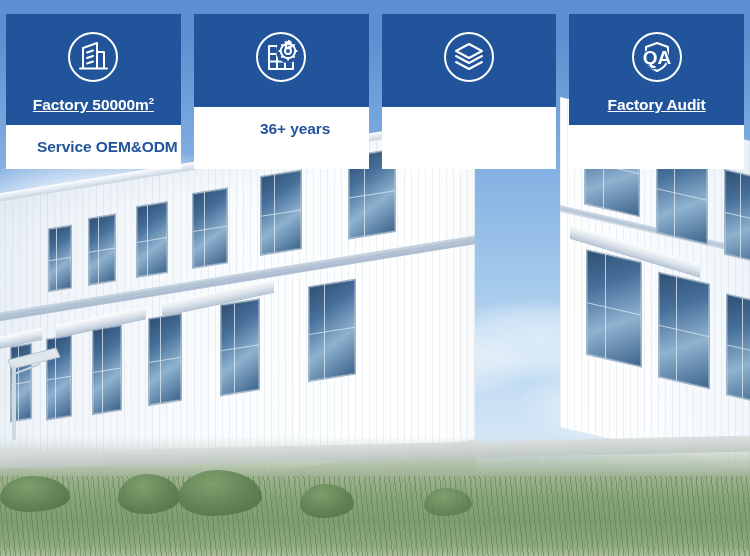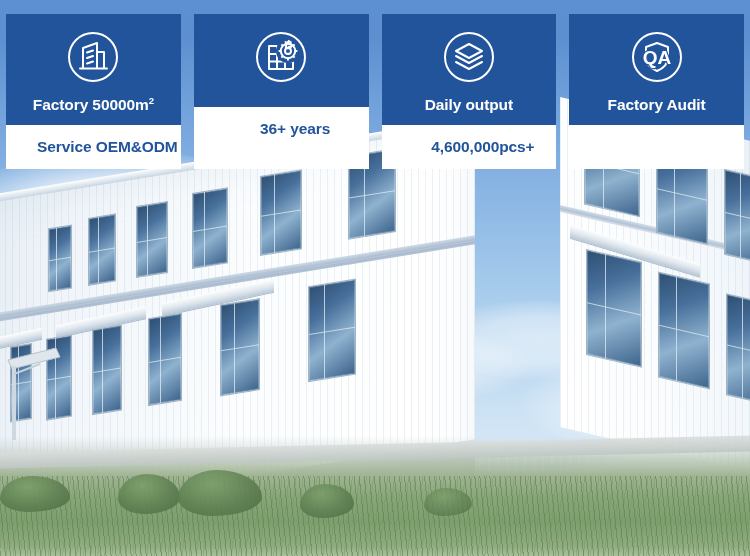--- a/index.html
+++ b/index.html
@@ -227,20 +227,21 @@
     justify-content: center;
   }
   .icon-wrap svg { display: block; }
   .card-title {
     color: #ffffff;
     font-size: 15.5px;
     font-weight: bold;
     line-height: 1.15;
     white-space: nowrap;
     letter-spacing: -0.1px;
+    text-decoration: underline;
   }
   .card-title sup {
     font-size: 0.62em;
     vertical-align: super;
     line-height: 0;
   }
   .card-bottom {
     background: #ffffff;
     height: 44px;
     display: flex;
@@ -394,26 +395,20 @@
     <div class="card c3">
       <div class="card-top">
         <div class="icon-wrap">
           <svg width="54" height="54" viewBox="0 0 54 54" fill="none" stroke="#ffffff" stroke-width="2">
             <circle cx="27" cy="27" r="24" stroke-width="2"></circle>
             <polygon points="27,14 40,21 27,28 14,21" stroke-linejoin="round"></polygon>
             <path d="M14 26 L27 33 L40 26" stroke-linejoin="round" stroke-linecap="round"></path>
             <path d="M14 32 L27 39 L40 32" stroke-linejoin="round" stroke-linecap="round"></path>
           </svg>
         </div>
-        <div class="card-title">
-          <span>Daily output</span><sup></sup>
-        </div>
-      </div>
-      <div class="card-bottom">
-        <div class="card-value">4,600,000pcs+</div>
       </div>
     </div>
 
     <div class="card c4">
       <div class="card-top">
         <div class="icon-wrap">
           <svg width="54" height="54" viewBox="0 0 54 54" fill="none">
             <circle cx="27" cy="27" r="24" stroke="#ffffff" stroke-width="2" fill="none"></circle>
             <path d="M27 13 L38 17 V27 C38 34 33 38.5 27 41 C21 38.5 16 34 16 27 V17 Z" stroke="#ffffff" stroke-width="2" fill="none" stroke-linejoin="round"></path>
             <text x="27" y="33.5" text-anchor="middle" font-family="'Liberation Sans', sans-serif" font-size="19" font-weight="bold" fill="#ffffff" stroke="#21549b" stroke-width="2.4" paint-order="stroke">QA</text>

